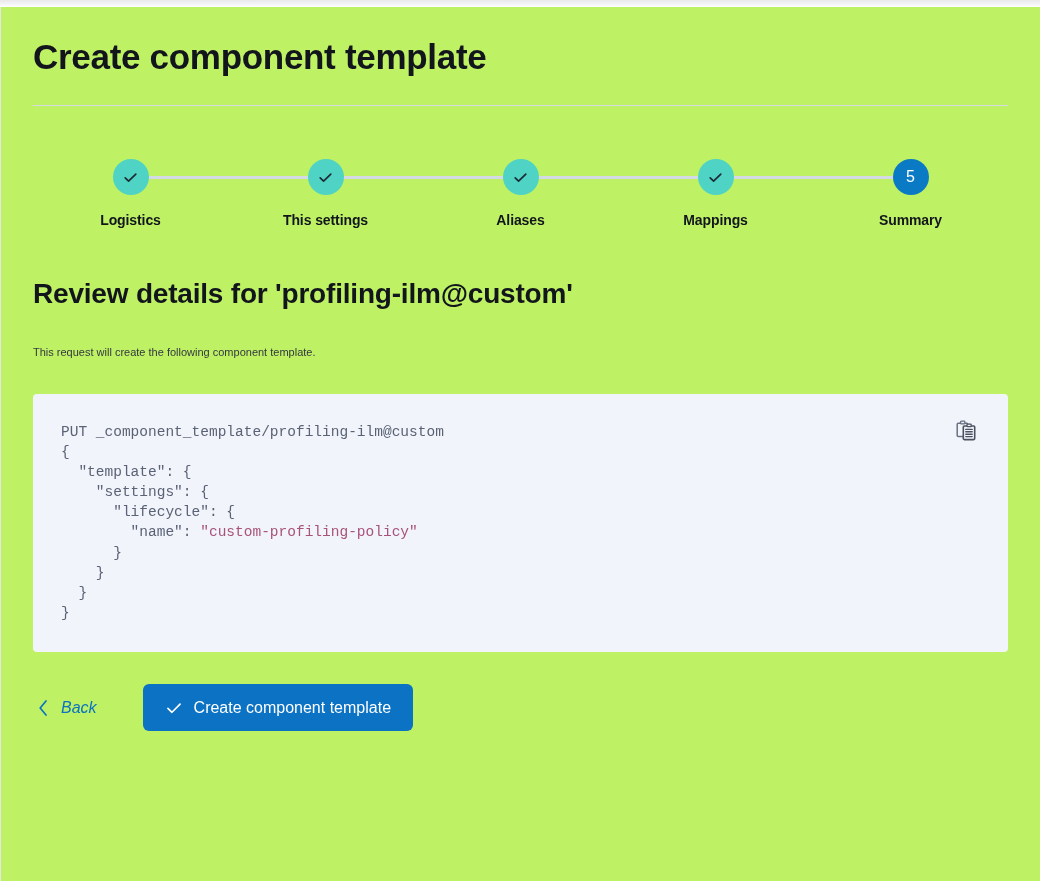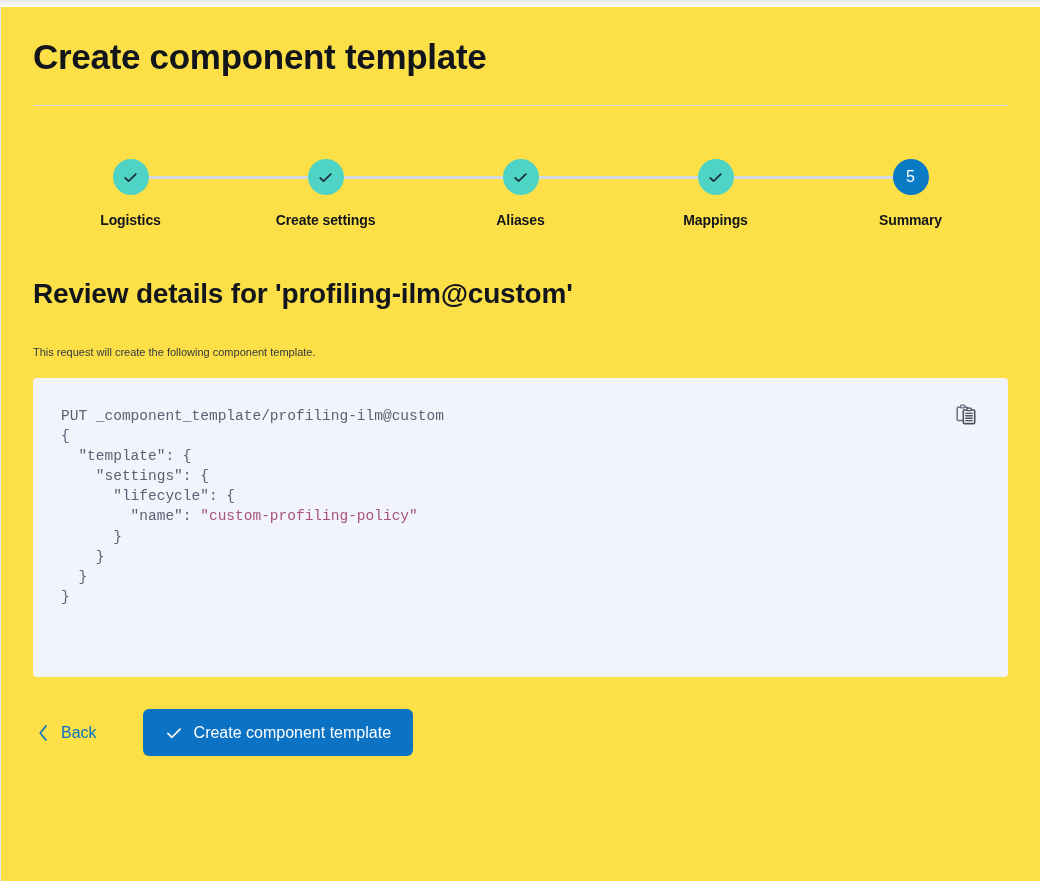--- a/index.html
+++ b/index.html
@@ -31,21 +31,21 @@
     height: 874px;
     background: #e6e6ea;
   }
 
   .page {
     position: absolute;
     top: 7px;
     left: 1px;
     width: 1039px;
     height: 874px;
-    background: #fde047;
+    background: #bef264;
   }
 
   .content {
     padding: 0 32px;
   }
 
   
   .page-title {
     margin: 0;
     padding-top: 28px;
@@ -164,24 +164,24 @@
     margin: 0;
     padding-top: 28px;
     font-size: 11px;
     line-height: 24px;
     color: #343741;
   }
 
   
   .code-wrap {
     position: relative;
-    margin-top: 14px;
+    margin-top: 30px;
     background: #f1f4fa;
     border-radius: 4px;
-    height: 299px;
+    height: 258px;
     box-sizing: border-box;
   }
   .code-block {
     margin: 0;
     padding: 28px 56px 0 28px;
     font-family: "Liberation Mono", "DejaVu Sans Mono", monospace;
     font-size: 14.5px;
     line-height: 20.1px;
     color: #5a6275;
     white-space: pre;
@@ -212,20 +212,21 @@
   }
   .back-link {
     display: flex;
     align-items: center;
     gap: 11px;
     color: #0b72c4;
     font-size: 16px;
     font-weight: 400;
     cursor: pointer;
     padding: 6px 4px;
+    font-style: italic;
   }
   .back-link .chev { display: block; }
   .primary-btn {
     display: flex;
     align-items: center;
     gap: 11px;
     background: #0b72c4;
     color: #ffffff;
     border: 0;
     border-radius: 6px;
@@ -264,21 +265,21 @@
       </div>
 
       <div class="step">
         <div class="connector-left"></div>
         <div class="connector-right"></div>
         <div class="step-circle complete">
           <svg class="chk" viewBox="0 0 16 16">
             <path d="M3 8.4 L6.2 11.4 L13 4.8" fill="none" stroke="#1d2b36" stroke-width="1.6" stroke-linecap="round" stroke-linejoin="round"></path>
           </svg>
         </div>
-        <div class="step-label">Create settings</div>
+        <div class="step-label">This settings</div>
       </div>
 
       <div class="step">
         <div class="connector-left"></div>
         <div class="connector-right"></div>
         <div class="step-circle complete">
           <svg class="chk" viewBox="0 0 16 16">
             <path d="M3 8.4 L6.2 11.4 L13 4.8" fill="none" stroke="#1d2b36" stroke-width="1.6" stroke-linecap="round" stroke-linejoin="round"></path>
           </svg>
         </div>

